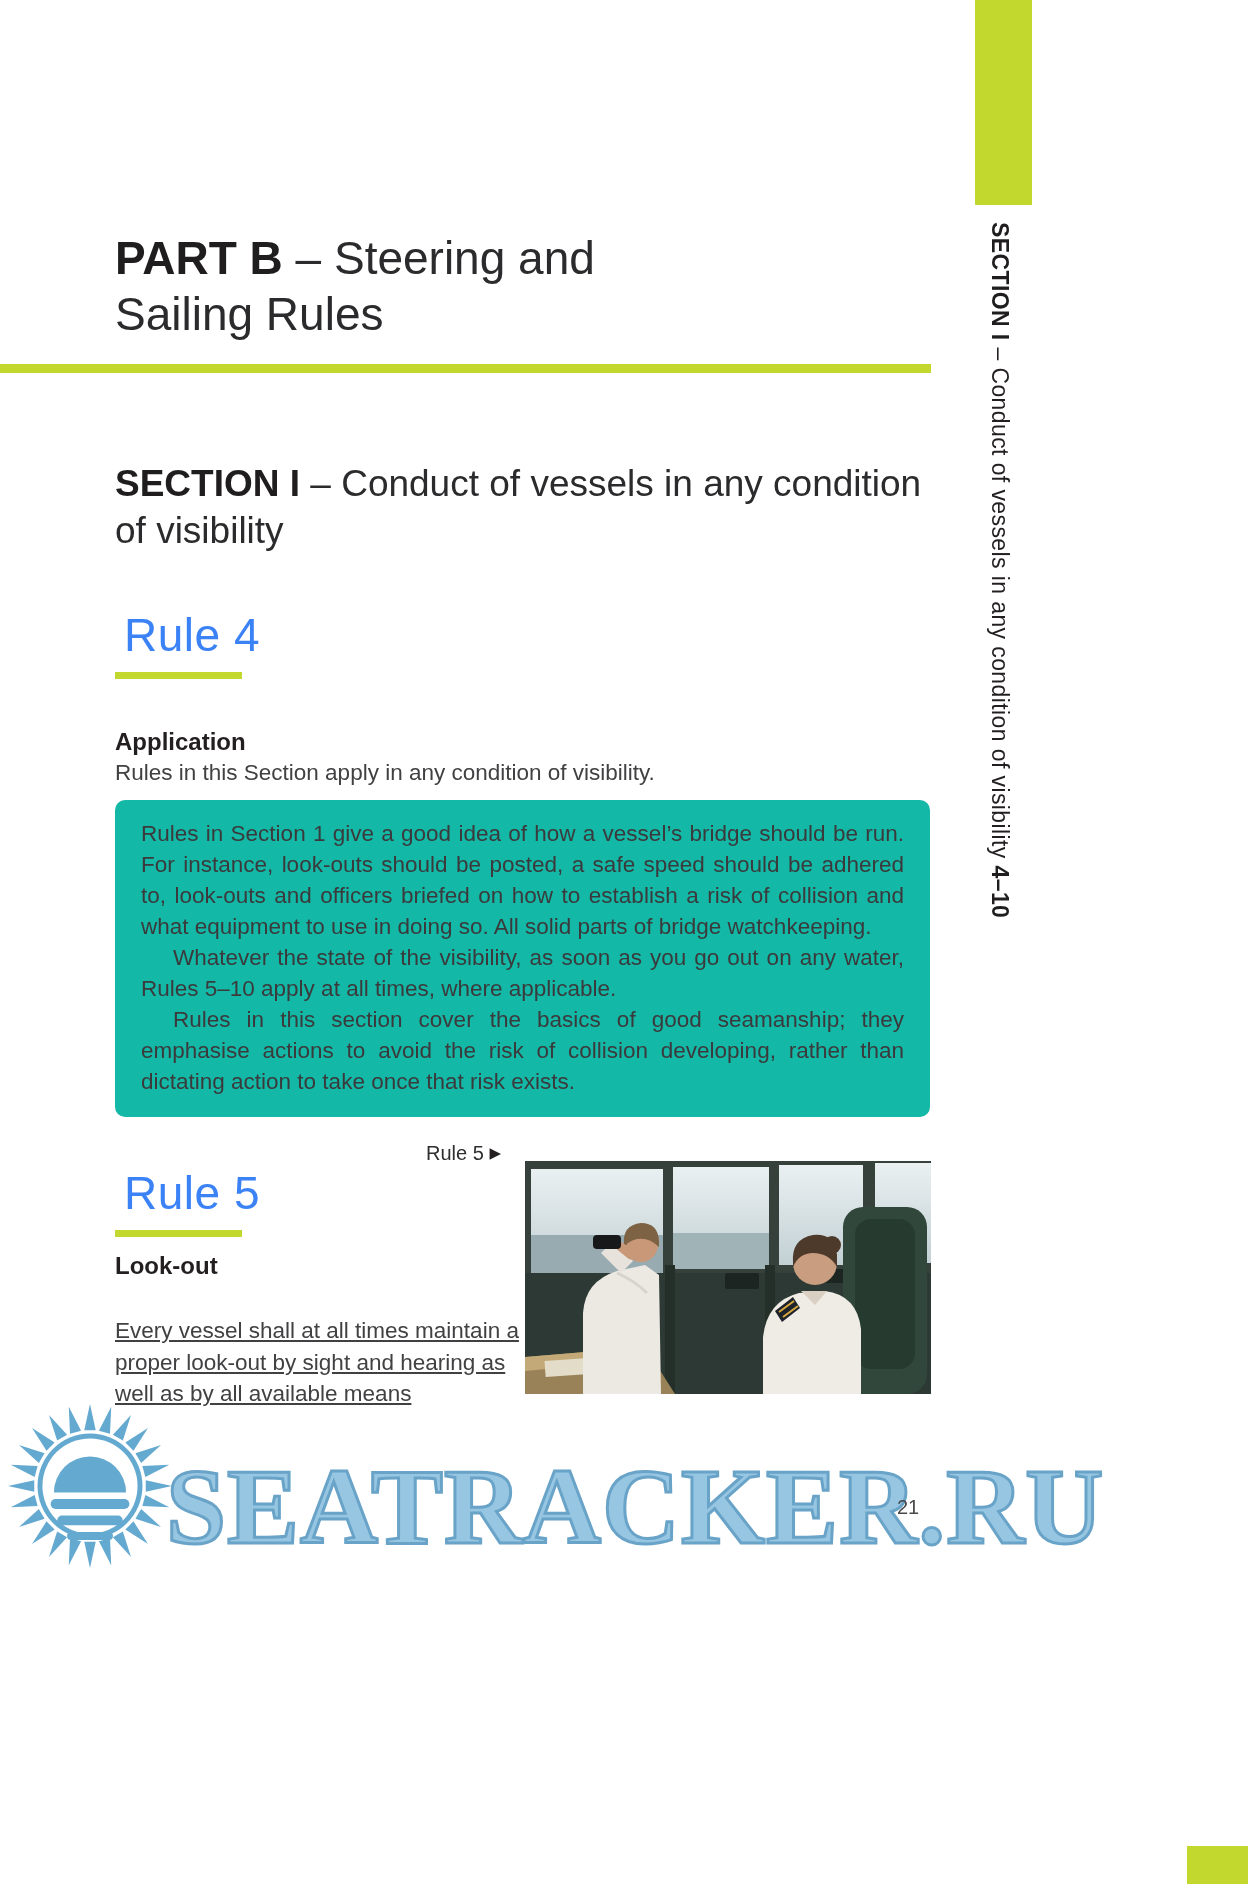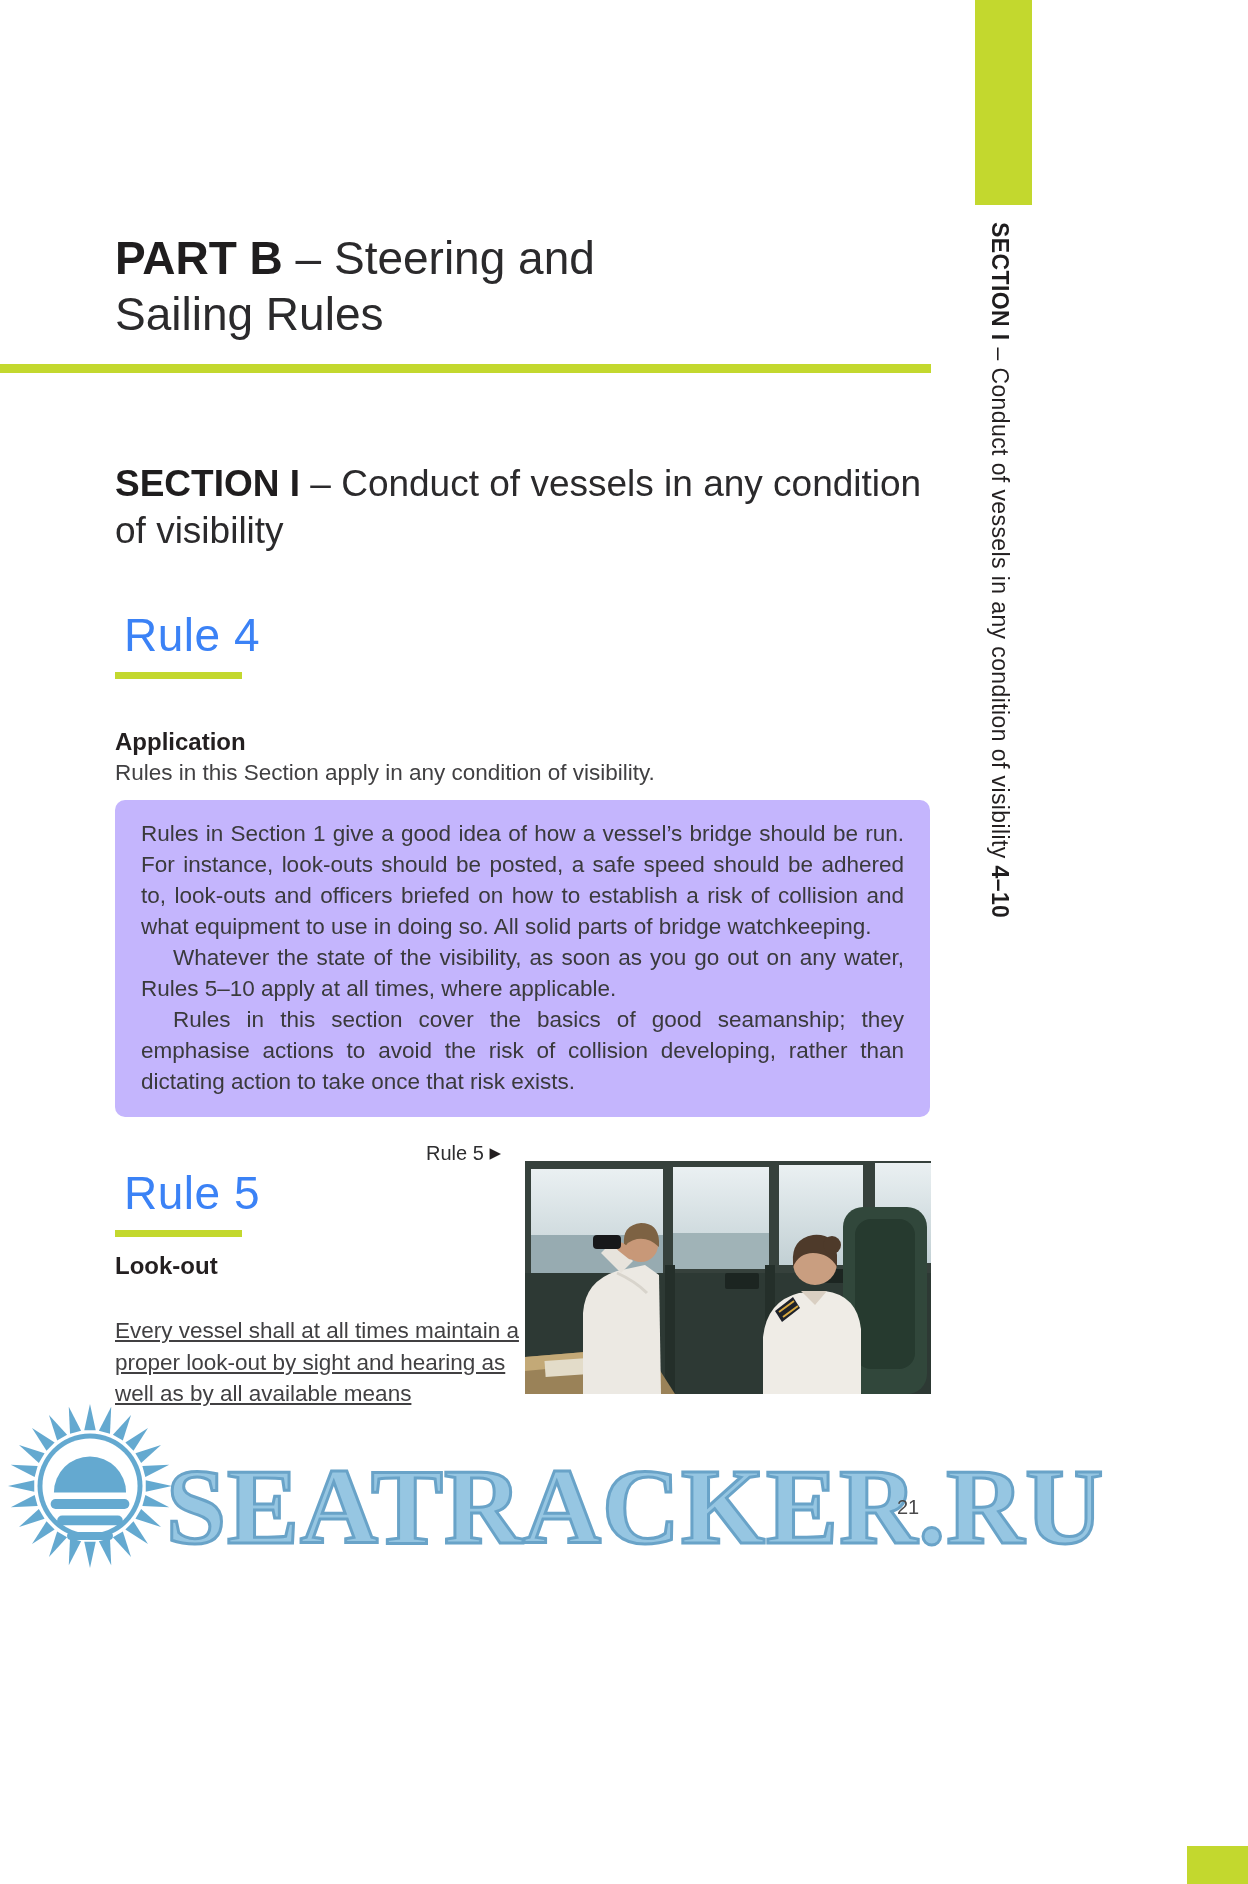--- a/index.html
+++ b/index.html
@@ -52,21 +52,21 @@
     position:absolute; left:115px;
     font-size:24px; font-weight:700; color:#231f20;
   }
   .body-text {
     font-size:22.5px; line-height:1.4; color:#414042;
   }
   .rule4-intro { position:absolute; left:115px; top:757px;text-align:center; }
 
   .note-box {
     position:absolute; left:115px; top:800px; width:815px;
-    background:#c4b5fd; border-radius:10px;
+    background:#14b8a6; border-radius:10px;
     padding:18px 26px 20px 26px;
     font-size:22.5px; line-height:1.38; color:#3a3a3c;
     text-align:justify;
   }
   .note-box p + p { text-indent:32px; }
 
   .photo-caption {
     position:absolute; left:426px; top:1142px;
     font-size:20px; color:#2e2e30;
   }

